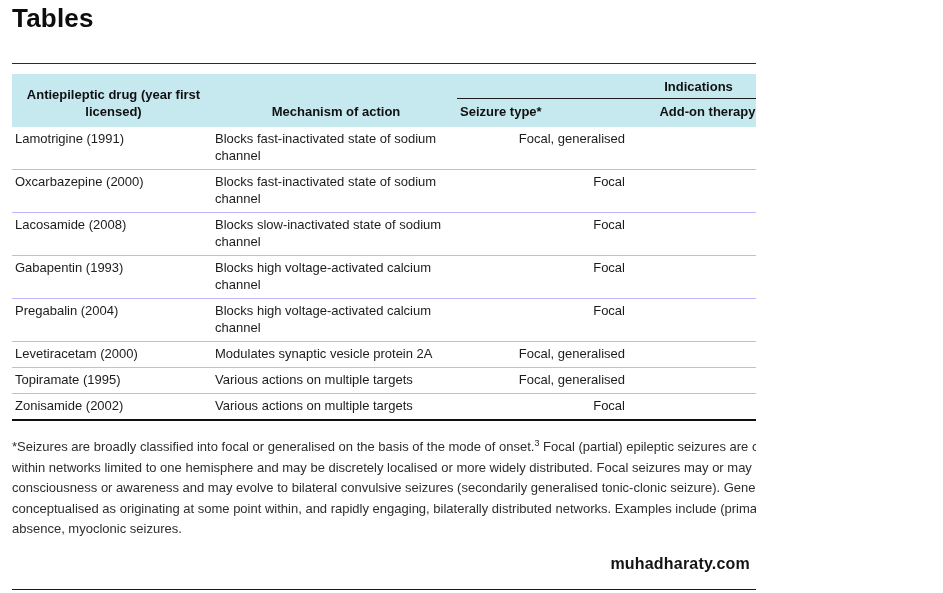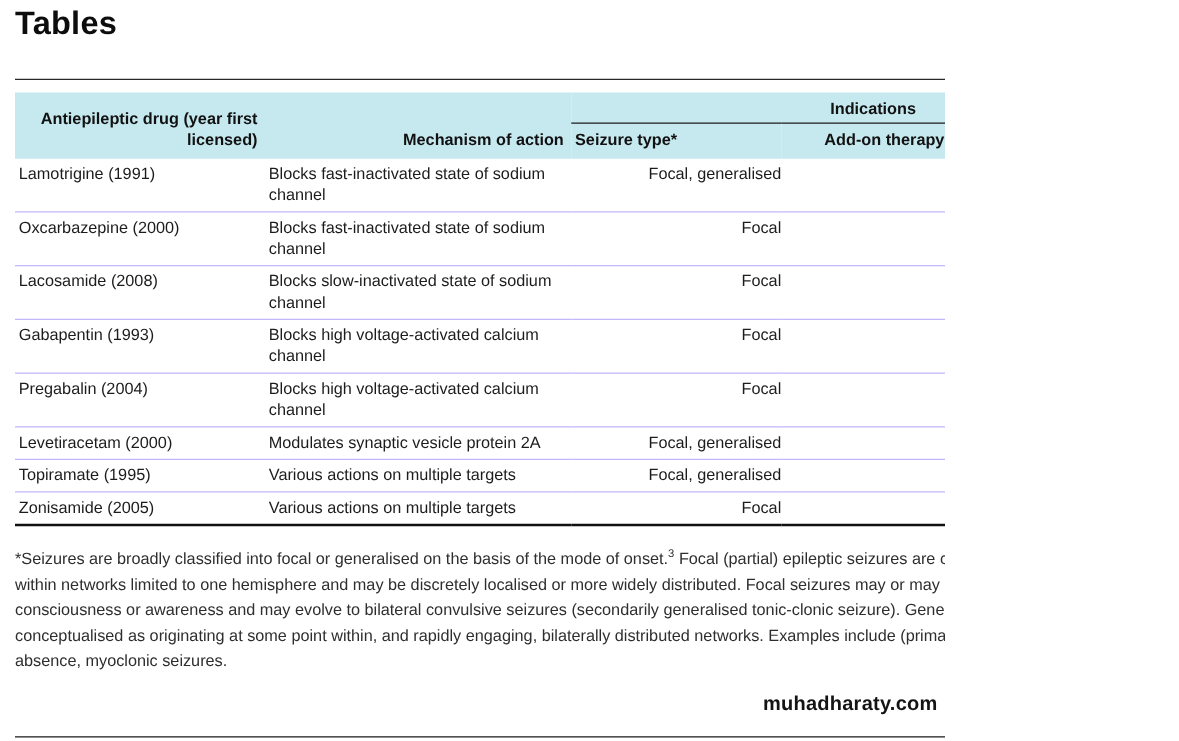--- a/index.html
+++ b/index.html
@@ -52,21 +52,21 @@
   table.drug-table col.c2 { width: 245px; }
   table.drug-table col.c3 { width: 168px; }
   table.drug-table col.c4 { width: 165px; }
   table.drug-table col.c5 { width: 150px; }
 
   thead th {
     background: #c6e9ef;
     font-weight: bold;
     color: #111;
     vertical-align: bottom;
-    text-align: right;
+    text-align: center;
     padding: 4px 6px 7px 9px;
   }
   thead th.th-indications {
     text-align: center;
     vertical-align: middle;
     border-bottom: 1px solid #1c1c1c;
     padding: 4px 0 3px 0;
   }
   thead th.th-seizure { text-align: left; padding-left: 3px; }
   thead th.th-center  { text-align: center; padding-left: 0; padding-right: 0; }
@@ -184,21 +184,21 @@
         <td class="td-center">Yes</td>
       </tr>
       <tr>
         <td>Topiramate (1995)</td>
         <td>Various actions on multiple targets</td>
         <td class="td-center">Focal, generalised</td>
         <td class="td-center">Yes</td>
         <td class="td-center">Yes</td>
       </tr>
       <tr>
-        <td>Zonisamide (2005)</td>
+        <td>Zonisamide (2002)</td>
         <td>Various actions on multiple targets</td>
         <td class="td-center">Focal</td>
         <td class="td-center">Yes</td>
         <td class="td-center"></td>
       </tr>
     </tbody>
   </table>
 
   <p class="footnote">
     <span>*Seizures are broadly classified into focal or generalised on the basis of the mode of onset.</span><sup>3</sup><span> Focal (partial) epileptic seizures are conceptualised as originating within networks limited to one hemisphere and may be discretely localised or more widely distributed. Focal seizures may or may not lead to impairment of consciousness or awareness and may evolve to bilateral convulsive seizures (secondarily generalised tonic-clonic seizure). Generalised epileptic seizures are conceptualised as originating at some point within, and rapidly engaging, bilaterally distributed networks. Examples include (primarily) generalised tonic-clonic, absence, myoclonic seizures.</span>

